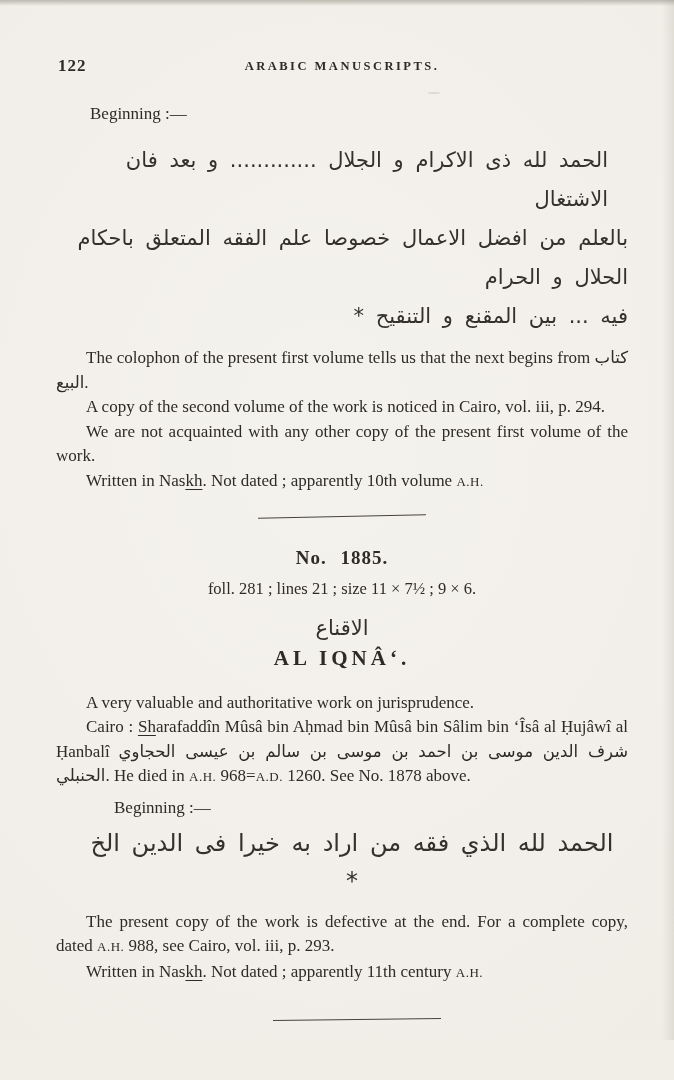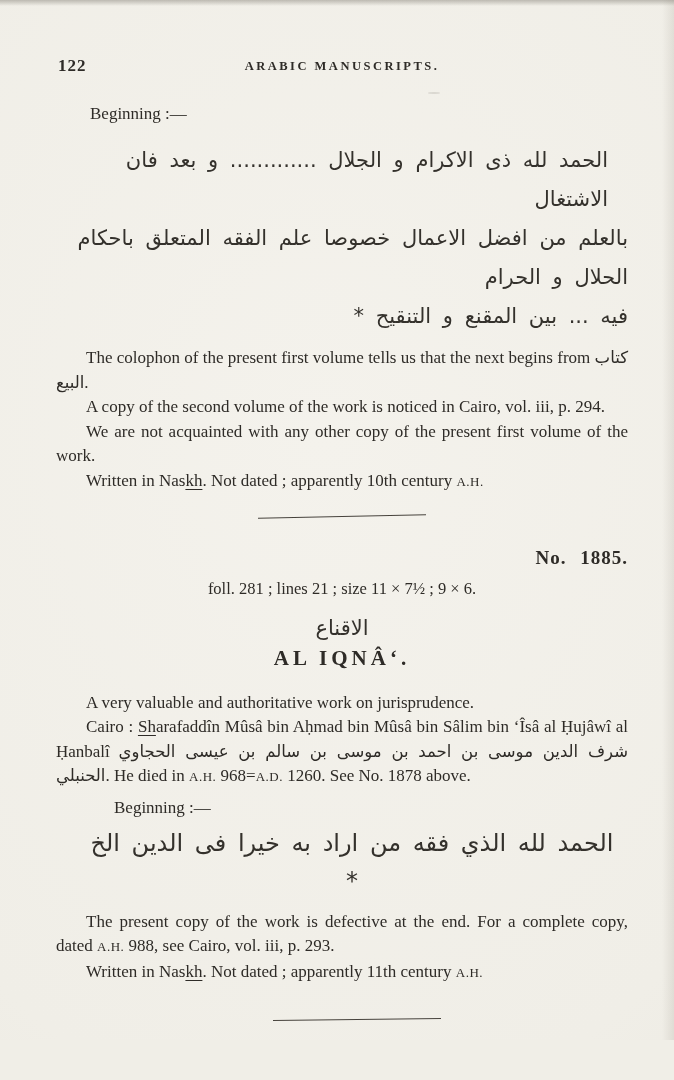--- a/index.html
+++ b/index.html
@@ -64,21 +64,21 @@
   .u { text-decoration: underline; text-underline-offset: 3px; text-decoration-thickness: 1px; }
   .sc { font-size: 13px; letter-spacing: 0.5px; }
   .ar { font-family: "DejaVu Sans", sans-serif; font-size: 16.5px; }
   .divider {
     width: 168px; height: 0;
     border-top: 1.6px solid #46423c;
   }
   .divider-1 { margin: 22px auto 0; transform: rotate(-1.2deg); }
   .divider-2 { margin: 34px 0 0 217px; transform: rotate(-0.6deg); }
   .entry-number {
-    margin: 30px 0 0; text-align: right;
+    margin: 30px 0 0; text-align: center;
     font-size: 19px; font-weight: bold; letter-spacing: 1px; word-spacing: 8px;
   }
   .collation { margin: 8px 0 0; text-align: center; font-size: 16.5px; text-indent: 0; }
   .ar-title {
     margin: 14px 0 0; text-align: center; direction: rtl;
     font-family: "DejaVu Sans", sans-serif; font-size: 21px; color: #34312c;
   }
   .latin-title {
     margin: 6px 0 0; text-align: center;
     font-size: 21px; font-weight: bold; letter-spacing: 4px;
@@ -110,21 +110,21 @@
 
       <div class="arquote">
         <div class="arline arline-first">الحمد لله ذى الاكرام و الجلال ............. و بعد فان الاشتغال</div>
         <div class="arline">بالعلم من افضل الاعمال خصوصا علم الفقه المتعلق باحكام الحلال و الحرام</div>
         <div class="arline arline-last">فيه ... بين المقنع و التنقيح *</div>
       </div>
 
       <p class="body p-first"><span>The colophon of the present first volume tells us that the next begins from </span><span class="ar">كتاب البيع</span><span>.</span></p>
       <p class="body"><span>A copy of the second volume of the work is noticed in Cairo, vol. iii, p. 294.</span></p>
       <p class="body"><span>We are not acquainted with any other copy of the present first volume of the work.</span></p>
-      <p class="body"><span>Written in Nas</span><span class="u">kh</span><span>. Not dated ; apparently 10th century </span><span class="sc">A.H.</span></p>
+      <p class="body"><span>Written in Nas</span><span class="u">kh</span><span>. Not dated ; apparently 10th volume </span><span class="sc">A.H.</span></p>
     </section>
 
     <div class="divider divider-1"></div>
 
     <section>
       <h2 class="entry-number">No. 1885.</h2>
       <p class="body collation">foll. 281 ; lines 21 ; size 11 × 7½ ; 9 × 6.</p>
       <div class="ar-title">الاقناع</div>
       <h1 class="latin-title">AL IQNÂ‘.</h1>
 

